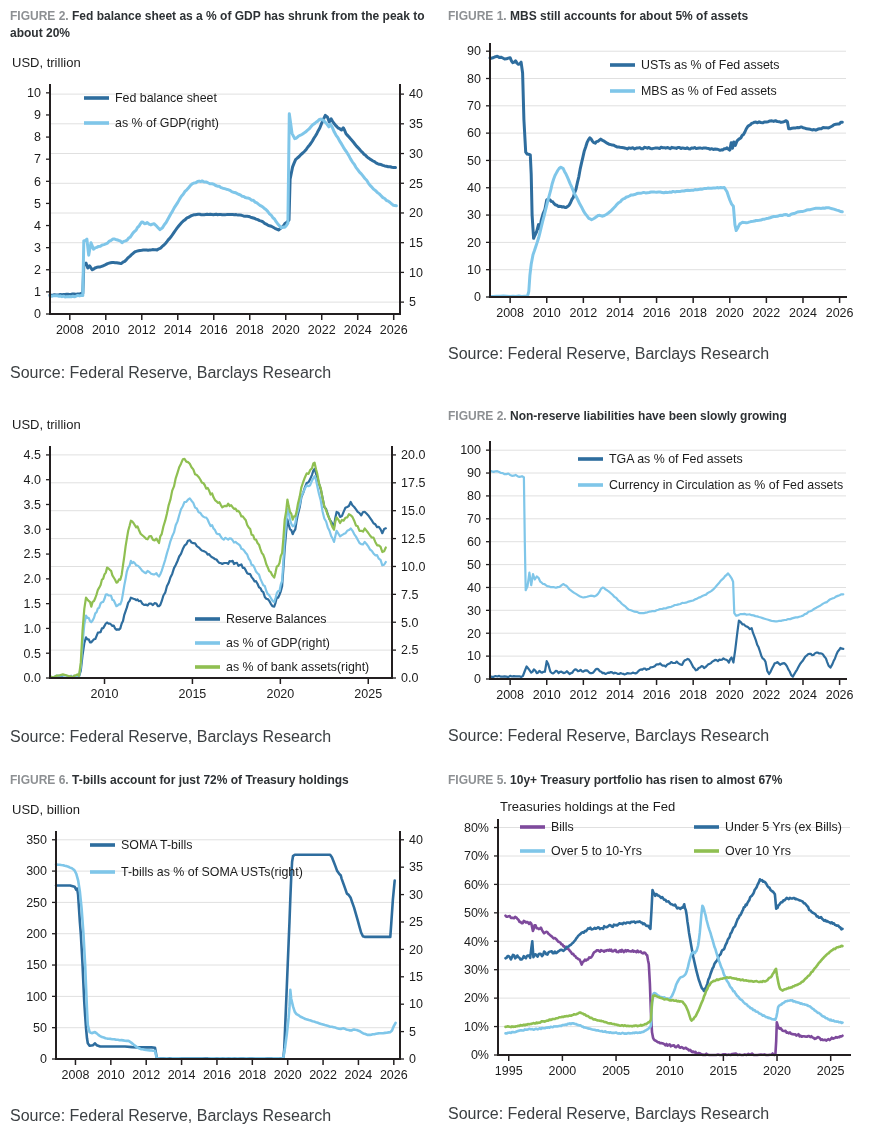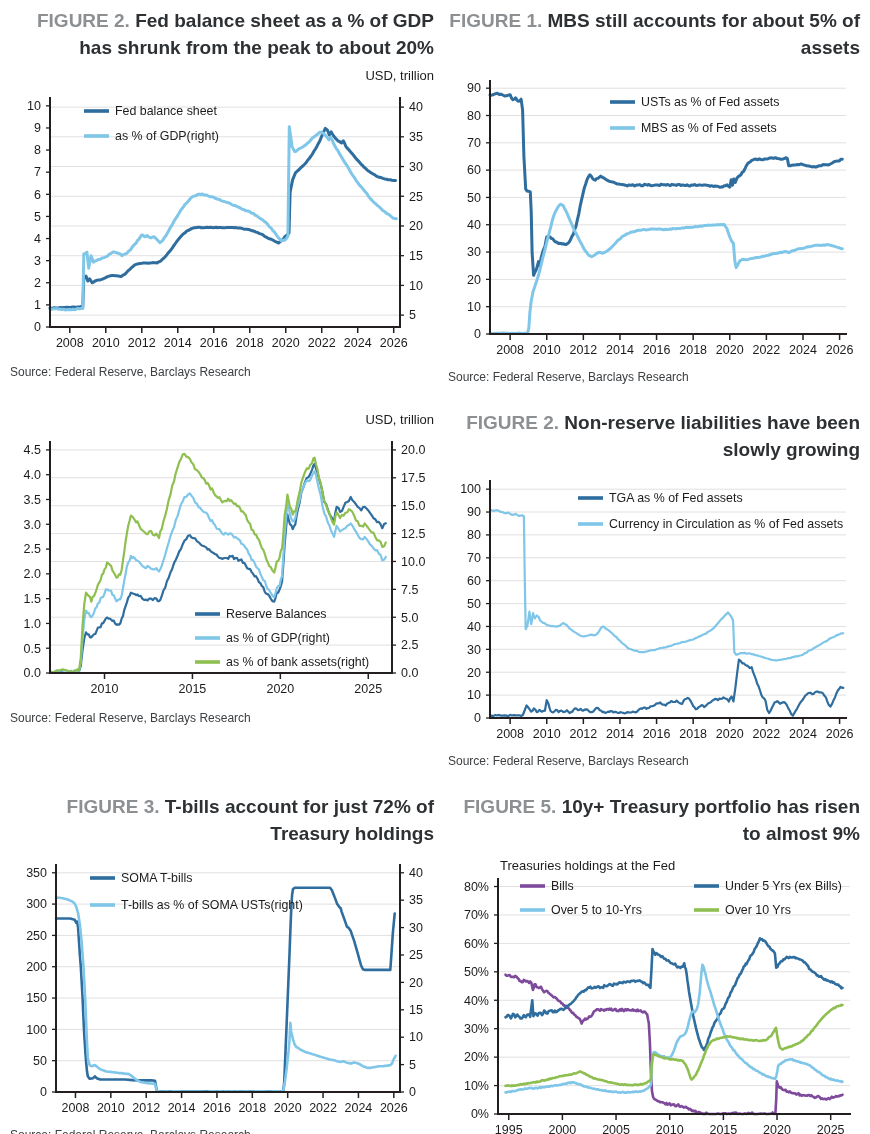--- a/index.html
+++ b/index.html
@@ -11,34 +11,33 @@
   }
   .grid{
     display:grid;
     grid-template-columns:424px 412px;
     column-gap:14px;
     row-gap:26px;
   }
   .panel{display:flex;flex-direction:column;}
   .fig-title{
     margin:0 0 4px 0;
-    font-size:19px;line-height:1.42;font-weight:bold;
+    font-size:12px;line-height:1.42;font-weight:bold;
     color:#2d3134;
-    text-align:right;
   }
   .fig-label{color:#8d9093;}
   .unit{
     font-size:13px;color:#1c1c1c;
-    margin:2px 0 2px 2px;
-    text-align:right;
+    margin:9px 0 2px 2px;
   }
   .unit:empty{display:none;}
   .chart{display:block;margin-top:4px;}
   .source{
-    font-size:12px;color:#3c4043;
+    font-size:16px;color:#3c4043;
+    margin-top:12px;
   }
   svg text{font-family:"Liberation Sans",sans-serif;}
 </style>
 </head>
 <body>
 
 <main class="grid">
 
   <section class="panel">
     <h3 class="fig-title"><span class="fig-label">FIGURE 2.</span> <span class="fig-heading">Fed balance sheet as a % of GDP has shrunk from the peak to about 20%</span></h3>
@@ -323,21 +322,22 @@
         <text x="391.5938303341918" y="266" text-anchor="middle" font-size="12.5" fill="#1c1c1c">2026</text>
         <line x1="130" x2="155" y1="26" y2="26" stroke="#2e6d9e" stroke-width="3.6"></line>
         <text x="161" y="30.4" text-anchor="start" font-size="12.4" fill="#1c1c1c">TGA as % of Fed assets</text>
         <line x1="130" x2="155" y1="52" y2="52" stroke="#7fc6e9" stroke-width="3.6"></line>
         <text x="161" y="56.4" text-anchor="start" font-size="12.4" fill="#1c1c1c">Currency in Circulation as % of Fed assets</text>
       </svg>
     <div class="source">Source: Federal Reserve, Barclays Research</div>
   </section>
 
   <section class="panel">
-    <h3 class="fig-title"><span class="fig-label">FIGURE 3.</span> <span class="fig-heading">T-bills account for just 72% of Treasury holdings</span></h3>
+    <h3 class="fig-title"><span class="fig-label">FIGURE 6.</span> <span class="fig-heading">T-bills account for just 72% of Treasury holdings</span></h3>
+    <div class="unit">USD, billion</div>
     <svg class="chart" width="424" height="272" viewBox="0 0 424 272">
         <line x1="46" x2="390" y1="204.7" y2="204.7" stroke="#e0e0e0" stroke-width="1"></line>
         <line x1="46" x2="390" y1="173.4" y2="173.4" stroke="#e0e0e0" stroke-width="1"></line>
         <line x1="46" x2="390" y1="142.0" y2="142.0" stroke="#e0e0e0" stroke-width="1"></line>
         <line x1="46" x2="390" y1="110.7" y2="110.7" stroke="#e0e0e0" stroke-width="1"></line>
         <line x1="46" x2="390" y1="79.4" y2="79.4" stroke="#e0e0e0" stroke-width="1"></line>
         <line x1="46" x2="390" y1="48.1" y2="48.1" stroke="#e0e0e0" stroke-width="1"></line>
         <line x1="46" x2="390" y1="16.8" y2="16.8" stroke="#e0e0e0" stroke-width="1"></line>
         <polyline points="46.0,62.5 53.1,62.5 60.1,62.5 64.6,63.7 66.3,66.9 67.2,65.6 68.1,71.9 69.0,85.7 69.9,99.5 70.8,110.7 71.6,124.5 72.5,140.8 73.4,160.8 74.3,179.6 75.2,193.4 76.1,205.9 77.0,215.3 77.8,220.3 79.6,222.8 83.1,222.2 84.9,220.3 86.7,222.2 90.2,223.5 95.5,223.5 100.8,223.5 107.9,223.5 115.0,223.5 122.1,224.1 129.1,224.4 136.2,224.4 141.5,224.4 145.0,224.7 145.9,229.7 146.8,235.4 153.9,235.4 171.6,235.4 189.3,235.4 206.9,235.4 224.6,235.4 242.3,235.4 260.0,235.4 270.6,235.4 273.3,235.1 274.2,226.6 275.0,207.8 275.9,185.9 276.8,164.0 277.7,142.0 278.6,120.1 279.5,98.2 280.3,76.3 281.2,54.4 282.1,38.7 283.0,33.1 284.8,31.8 291.8,31.8 298.9,31.8 306.0,31.8 313.1,31.8 320.1,31.8 321.9,34.3 323.7,38.7 325.4,43.1 327.2,48.1 329.0,50.6 330.8,52.5 331.6,55.6 333.4,60.6 335.2,65.6 336.9,70.6 338.7,71.9 340.5,74.4 342.2,79.4 344.0,84.4 345.8,90.7 347.6,96.9 349.3,103.2 351.1,109.5 352.9,113.2 354.6,113.9 360.8,113.9 367.9,113.9 375.0,113.9 380.3,113.9 381.2,101.3 382.9,76.3 384.7,57.5" fill="none" stroke="#2e6d9e" stroke-width="2.6" stroke-linejoin="round" stroke-linecap="round"></polyline>
         <polyline points="46.0,41.4 47.8,41.7 49.5,41.7 51.3,42.0 53.1,42.2 54.8,42.8 56.6,43.1 58.4,43.8 60.1,44.6 61.9,45.3 63.2,46.2 64.6,47.5 66.3,50.8 68.1,57.3 69.9,68.8 71.6,85.3 73.4,109.9 75.2,142.8 76.1,164.8 77.0,186.7 77.8,202.0 79.6,209.1 80.9,209.7 82.3,210.2 83.6,209.5 84.9,209.1 86.7,210.4 88.4,211.9 90.2,213.2 92.0,214.1 93.8,214.5 95.5,215.2 97.3,215.6 99.1,215.7 100.8,215.9 102.6,216.3 104.4,216.2 106.1,216.8 107.9,216.8 109.7,217.2 111.4,217.1 113.2,217.4 115.0,217.7 116.7,217.9 118.5,217.9 119.8,218.7 121.2,219.6 122.5,220.6 123.8,221.8 125.6,223.1 127.4,224.5 129.1,225.3 130.9,226.1 132.7,226.2 134.4,226.7 136.2,227.0 138.0,227.2 139.7,227.4 141.5,227.5 143.3,227.7 145.0,227.8 145.9,231.6 146.8,235.5 148.6,235.4 150.3,235.6 152.1,235.6 153.9,235.5 156.8,235.4 159.8,235.7 162.7,235.4 165.7,235.3 168.6,235.3 171.6,235.5 174.5,235.6 177.5,235.6 180.4,235.5 183.4,235.6 186.3,235.5 189.3,235.5 192.2,235.6 195.2,235.7 198.1,235.6 201.1,235.3 204.0,235.4 206.9,235.5 209.9,235.3 212.8,235.5 215.8,235.3 218.7,235.5 221.7,235.3 224.6,235.5 227.6,235.2 230.5,235.5 233.5,235.5 236.4,235.3 239.4,235.5 242.3,235.5 245.3,235.4 248.2,235.3 251.2,235.2 254.1,235.3 257.1,235.6 260.0,235.5 261.8,235.5 263.5,235.3 265.3,235.3 267.1,235.4 268.8,235.4 270.6,235.5 271.9,235.4 273.3,234.9 275.0,225.0 276.8,211.3 278.6,194.9 279.5,183.9 280.3,166.9 281.2,175.7 283.0,183.4 284.8,188.9 286.5,191.1 287.9,191.9 289.2,192.7 290.5,193.7 291.8,194.3 293.6,195.1 295.4,196.0 297.1,196.5 298.9,197.1 300.7,197.6 302.5,198.2 304.2,198.6 306.0,199.3 307.8,199.8 309.5,200.4 311.3,201.0 313.1,201.5 314.8,202.1 316.6,202.6 318.4,203.1 320.1,203.7 321.9,203.8 323.7,204.2 325.4,204.6 327.2,205.3 329.0,205.7 330.8,205.9 332.1,205.5 333.4,205.3 334.7,205.7 336.1,206.4 337.4,206.8 338.7,207.0 340.0,207.4 341.4,207.5 342.7,206.8 344.0,206.4 345.3,206.8 346.7,207.0 348.0,207.5 349.3,208.0 350.6,208.7 352.0,209.7 353.3,210.4 354.6,210.8 356.0,211.3 357.3,211.9 358.6,211.8 359.9,211.9 361.3,211.7 362.6,211.3 364.4,211.2 366.1,210.8 367.9,210.4 369.7,210.2 371.4,210.2 373.2,210.2 375.0,209.9 376.7,209.7 378.5,209.4 380.3,209.1 382.0,207.5 383.8,203.1 385.6,199.8" fill="none" stroke="#7fc6e9" stroke-width="2.6" stroke-linejoin="round" stroke-linecap="round"></polyline>
@@ -400,21 +400,21 @@
         <text x="383.8097686375337" y="256" text-anchor="middle" font-size="12.5" fill="#1c1c1c">2026</text>
         <line x1="80" x2="105" y1="22" y2="22" stroke="#2e6d9e" stroke-width="3.6"></line>
         <text x="111" y="26.4" text-anchor="start" font-size="12.4" fill="#1c1c1c">SOMA T-bills</text>
         <line x1="80" x2="105" y1="49" y2="49" stroke="#7fc6e9" stroke-width="3.6"></line>
         <text x="111" y="53.4" text-anchor="start" font-size="12.4" fill="#1c1c1c">T-bills as % of SOMA USTs(right)</text>
       </svg>
     <div class="source">Source: Federal Reserve, Barclays Research</div>
   </section>
 
   <section class="panel">
-    <h3 class="fig-title"><span class="fig-label">FIGURE 5.</span> <span class="fig-heading">10y+ Treasury portfolio  has risen to almost 9%</span></h3>
+    <h3 class="fig-title"><span class="fig-label">FIGURE 5.</span> <span class="fig-heading">10y+ Treasury portfolio  has risen to almost 67%</span></h3>
 
     <svg class="chart" width="412" height="296" viewBox="0 0 412 296">
         <line x1="50" x2="402" y1="229.6" y2="229.6" stroke="#e0e0e0" stroke-width="1"></line>
         <line x1="50" x2="402" y1="201.1" y2="201.1" stroke="#e0e0e0" stroke-width="1"></line>
         <line x1="50" x2="402" y1="172.7" y2="172.7" stroke="#e0e0e0" stroke-width="1"></line>
         <line x1="50" x2="402" y1="144.3" y2="144.3" stroke="#e0e0e0" stroke-width="1"></line>
         <line x1="50" x2="402" y1="115.8" y2="115.8" stroke="#e0e0e0" stroke-width="1"></line>
         <line x1="50" x2="402" y1="87.4" y2="87.4" stroke="#e0e0e0" stroke-width="1"></line>
         <line x1="50" x2="402" y1="59.0" y2="59.0" stroke="#e0e0e0" stroke-width="1"></line>
         <line x1="50" x2="402" y1="30.5" y2="30.5" stroke="#e0e0e0" stroke-width="1"></line>

